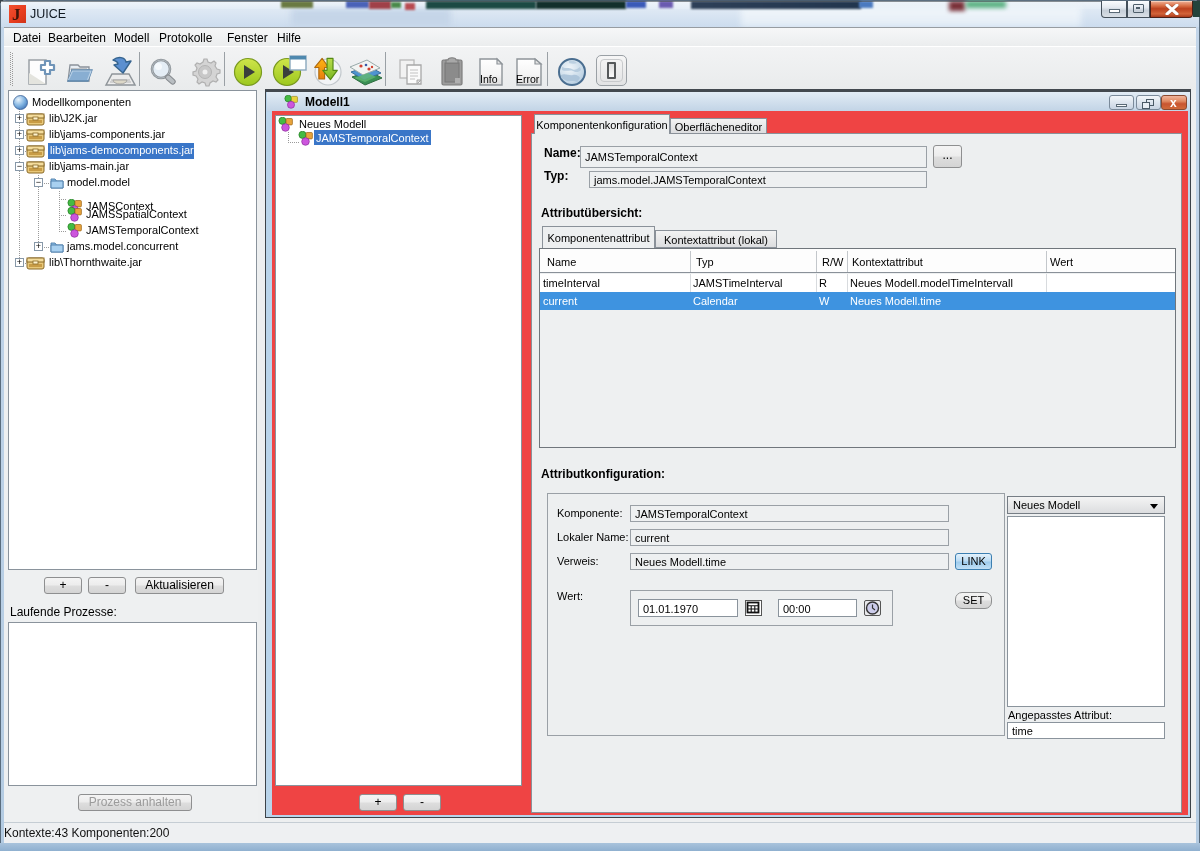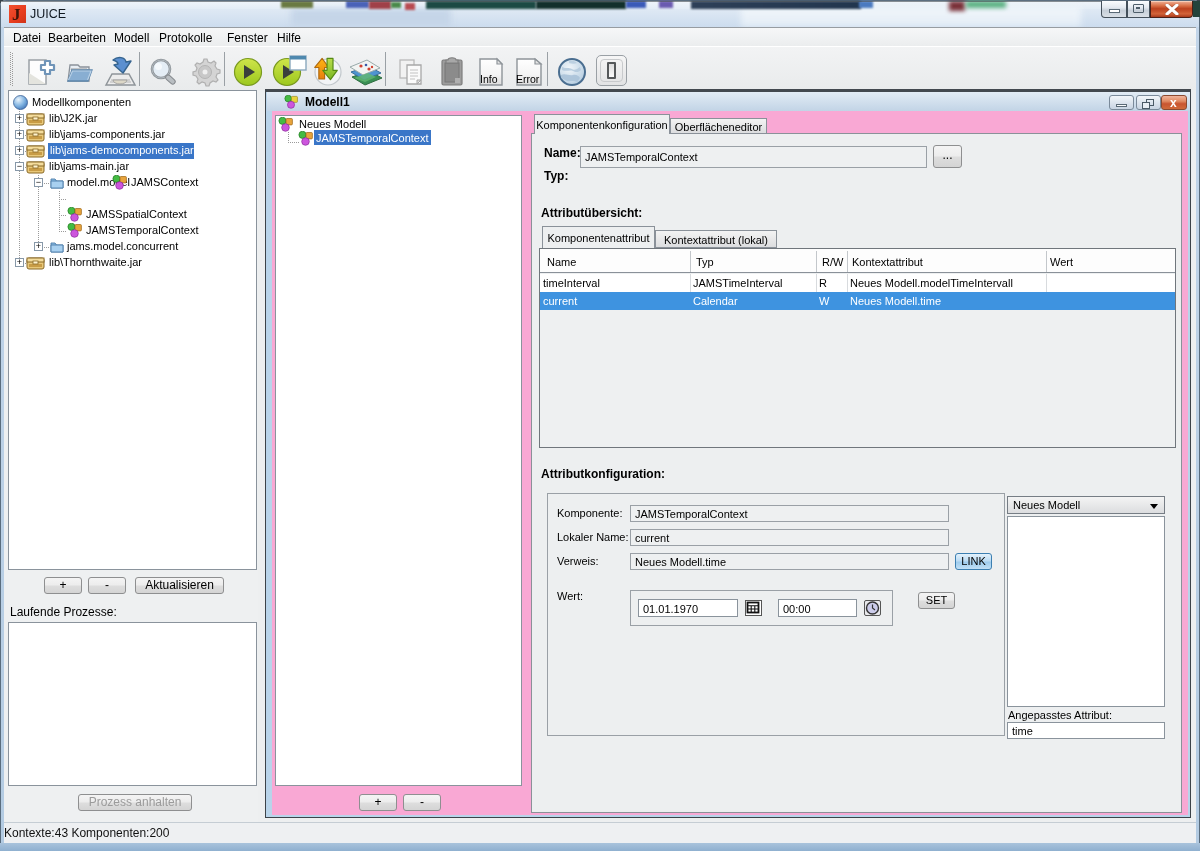--- a/index.html
+++ b/index.html
@@ -326,21 +326,21 @@
         <span class="tree-label" style="left:40px;">lib\jams-main.jar</span>
       </div>
     <div class="trow" style="top:84px;">
         <div class="exp" style="left:25px; top:3px;">−</div>
         <svg class="a" style="left:41px; top:2px;" width="14" height="12" viewBox="0 0 14 12">
           <path d="M1 2 h4 l1.5 2 H13 v7 H1 z" fill="#8ec0e8" stroke="#4a7aa8" stroke-width=".9"></path>
           <path d="M1 4 h12 v7 H1 z" fill="#a8d0f0" stroke="#4a7aa8" stroke-width=".9"></path>
         </svg>
         <span class="tree-label" style="left:58px;">model.model</span>
       </div>
-    <div class="trow" style="top:84px;margin-left:45px;">
+    <div class="trow" style="top:108px;">
         <svg class="a" style="left:58px; top:0px;" width="15" height="15" viewBox="0 0 15 15">
           <circle cx="4.5" cy="3.8" r="3.6" fill="#44bb44" stroke="#1e7a1e" stroke-width=".7"></circle>
           <rect x="8" y="1.5" width="6.4" height="6.4" rx="1" fill="#e8a43c" stroke="#9a6414" stroke-width=".7"></rect>
           <circle cx="7.5" cy="10.5" r="3.8" fill="#cc55dd" stroke="#8a2a9a" stroke-width=".7"></circle>
         </svg>
         <span class="tree-label" style="left:77px;">JAMSContext</span>
       </div>
     <div class="trow" style="top:116px;">
         <svg class="a" style="left:58px; top:0px;" width="15" height="15" viewBox="0 0 15 15">
           <circle cx="4.5" cy="3.8" r="3.6" fill="#44bb44" stroke="#1e7a1e" stroke-width=".7"></circle>
@@ -403,21 +403,21 @@
     </div>
     <div class="a" style="left:869px; top:3px; width:25px; height:15px; border:1px solid #7a8a9a; border-radius:3px; background:linear-gradient(to bottom,#f2f6fa,#c8d4e2);">
       <div class="a" style="left:9px; top:3px; width:8px; height:7px; background:transparent; border:1px solid #4a5a66;"></div>
       <div class="a" style="left:5px; top:6px; width:8px; height:7px; background:#e8eef4; border:1px solid #4a5a66;"></div>
     </div>
     <div class="a" style="left:894px; top:3px; width:26px; height:15px; border:1px solid #8a4a30; border-radius:3px; background:linear-gradient(to bottom,#f0b49c 0%,#e08a62 40%,#c85530 60%,#d06a3a 100%);">
       <span style="position:absolute; left:8px; top:0px; font-size:12px; font-weight:bold; color:#fff;">x</span>
     </div>
   </div>
 
-  <div class="a" style="left:6px; top:19px; width:916px; height:704px; background:#f9a8d4;">
+  <div class="a" style="left:6px; top:19px; width:916px; height:704px; background:#ef4444;">
 
     <div class="whitebox" style="left:3px; top:4px; width:247px; height:671px;">
       <div class="dotv" style="left:12px; top:16px; height:10px;"></div>
       <div class="doth" style="left:12px; top:26px; width:12px;"></div>
       <div class="trow" style="top:1px;">
         <svg class="a" style="left:2px; top:0px;" width="15" height="15" viewBox="0 0 15 15">
             <circle cx="4.5" cy="3.8" r="3.6" fill="#44bb44" stroke="#1e7a1e" stroke-width=".7"></circle>
             <rect x="8" y="1.5" width="6.4" height="6.4" rx="1" fill="#e8a43c" stroke="#9a6414" stroke-width=".7"></rect>
             <circle cx="7.5" cy="10.5" r="3.8" fill="#cc55dd" stroke="#8a2a9a" stroke-width=".7"></circle>
           </svg>
@@ -435,20 +435,21 @@
     <div class="btn" style="left:87px; top:683px; width:38px; height:17px; line-height:15px;">+</div>
     <div class="btn" style="left:131px; top:683px; width:38px; height:17px; line-height:15px;">-</div>
 
     <div class="tab-on" style="left:262px; top:3px; width:136px; height:20px; line-height:20px;">Komponentenkonfiguration</div>
     <div class="tab-off" style="left:398px; top:7px; width:97px; height:16px; line-height:16px;">Oberflächeneditor</div>
     <div class="a" style="left:259px; top:22px; width:651px; height:680px; background:#edeff0; border:1px solid #8a9199;"></div>
     <div class="bold12" style="left:272px; top:35px;">Name:</div>
     <div class="fld" style="left:308px; top:35px; width:347px; height:22px; padding-top:4px;">JAMSTemporalContext</div>
     <div class="btn" style="left:661px; top:34px; width:29px; height:23px; line-height:18px;">...</div>
     <div class="bold12" style="left:272px; top:58px;">Typ:</div>
+    <div class="fld" style="left:317px; top:60px; width:338px; height:17px;">jams.model.JAMSTemporalContext</div>
     <div class="bold12" style="left:269px; top:95px;">Attributübersicht:</div>
     <div class="tab-on" style="left:270px; top:115px; width:113px; height:22px; line-height:22px;">Komponentenattribut</div>
     <div class="tab-off" style="left:383px; top:119px; width:122px; height:18px; line-height:18px;">Kontextattribut (lokal)</div>
     <div id="table" class="a" style="left:267px; top:137px; width:637px; height:200px; background:#eef0f1; border:1px solid #70767c;">
       <div class="a" style="left:0; top:0; width:635px; height:24px; background:#fdfdfd; border-bottom:1px solid #8a9199;">
         <span class="t11" style="left:7px; top:7px;">Name</span>
         <span class="t11" style="left:156px; top:7px;">Typ</span>
         <span class="t11" style="left:282px; top:7px;">R/W</span>
         <span class="t11" style="left:312px; top:7px;">Kontextattribut</span>
         <span class="t11" style="left:510px; top:7px;">Wert</span>
@@ -492,21 +493,21 @@
           <path d="M1.5 4.8 h11 M5.2 4.8 v6.5 M8.8 4.8 v6.5 M1.5 8 h11" stroke="#111" stroke-width="1.1"></path>
         </svg>
     </div>
     <div class="wfld" style="left:506px; top:488px; width:79px; height:18px; padding-top:3px;">00:00</div>
     <div class="a" style="left:592px; top:489px; width:17px; height:16px; background:#e8e8ec; border:1px solid #555; border-radius:2px;">
       <svg width="15" height="14" viewBox="0 0 15 14">
           <circle cx="7.5" cy="7" r="6" fill="#ccccea" stroke="#333" stroke-width="1.4"></circle>
           <path d="M7.5 3.5 V7 L10 9" stroke="#333" stroke-width="1.2" fill="none"></path>
         </svg>
     </div>
-    <div class="btn" style="left:646px; top:481px; width:37px; height:17px; line-height:15px; font-size:11px;">SET</div>
+    <div class="btn" style="left:683px; top:481px; width:37px; height:17px; line-height:15px; font-size:11px;border-radius:7px;">SET</div>
 
     <div class="a" style="left:735px; top:385px; width:158px; height:18px; background:linear-gradient(to bottom,#f4f4f4,#dcdddf); border:1px solid #767d85;">
       <span class="a" style="left:5px; top:2px; font-size:11px;">Neues Modell</span>
       <div class="a" style="right:6px; top:7px; width:0; height:0; border-left:4px solid transparent; border-right:4px solid transparent; border-top:5px solid #000;"></div>
     </div>
     <div class="whitebox" style="left:735px; top:405px; width:158px; height:191px;"></div>
     <div class="t11" style="left:736px; top:598px;">Angepasstes Attribut:</div>
     <div class="wfld" style="left:735px; top:611px; width:158px; height:17px;">time</div>
   </div>
 </div>

